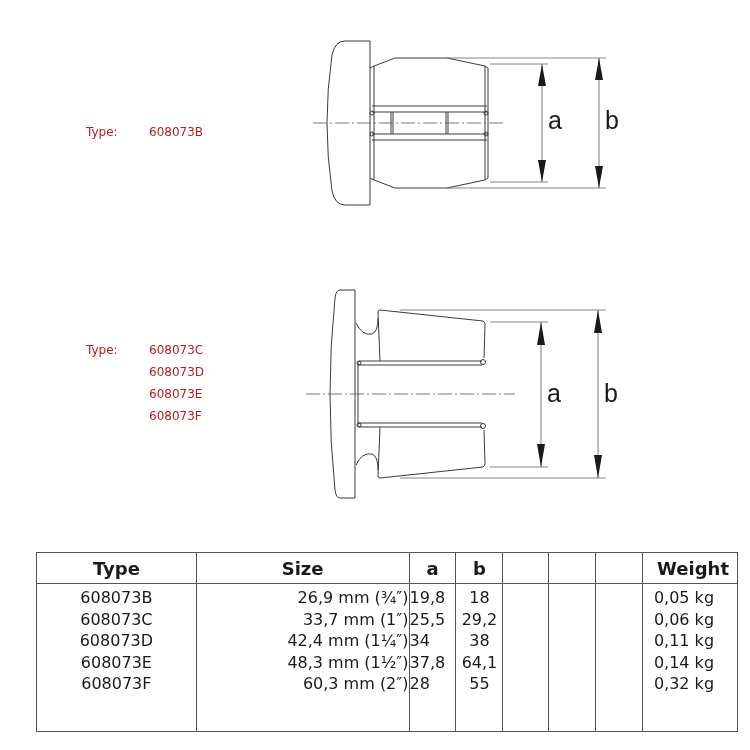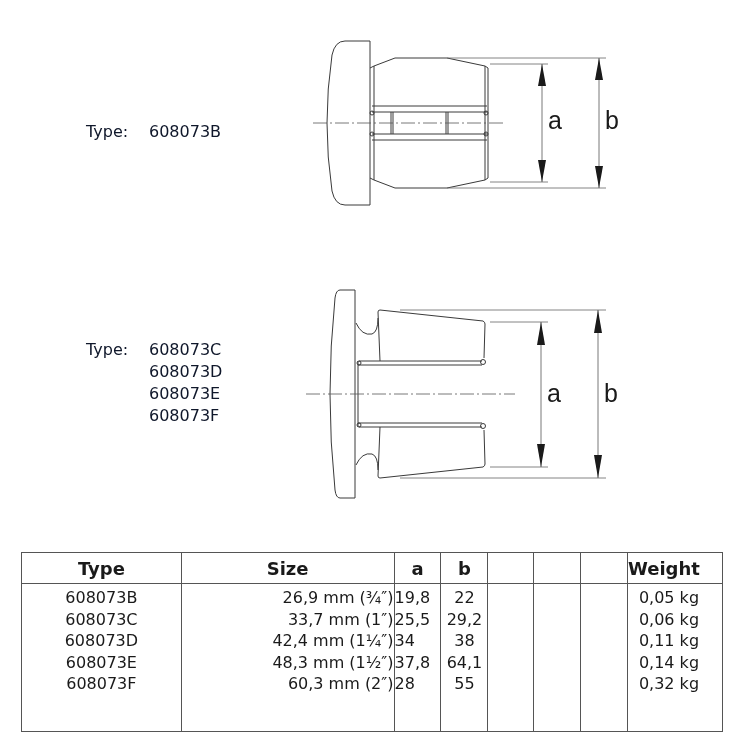--- a/index.html
+++ b/index.html
@@ -17,23 +17,23 @@
     }
     .drawing {
       position: absolute;
       left: 0;
       top: 0;
       width: 750px;
       height: 540px;
     }
     .type-label {
       position: absolute;
-      font-size: 16px;
+      font-size: 12px;
       line-height: 22px;
-      color: #0f172a;
+      color: #b91c1c;
       white-space: nowrap;
     }
     .type-label .lbl {
       display: inline-block;
       width: 63px;
     }
     .type-label .codes {
       display: inline-block;
       vertical-align: top;
     }
@@ -42,21 +42,21 @@
     }
     .dim-label {
       position: absolute;
       font-family: "Liberation Sans", sans-serif;
       font-size: 25px;
       line-height: 25px;
       color: #1a1a1a;
     }
     table.spec {
       position: absolute;
-      left: 21px;
+      left: 36px;
       top: 552px;
       width: 702px;
       border-collapse: collapse;
       font-size: 16px;
       color: #1a1a1a;
     }
     table.spec th, table.spec td {
       border-left: 1px solid #555;
       border-right: 1px solid #555;
       padding: 0;
@@ -65,21 +65,21 @@
       height: 31px;
     }
     table.spec th {
       border-top: 1px solid #555;
       border-bottom: 1px solid #555;
       font-weight: bold;
       font-size: 18px;
       text-align: center;
     }
     table.spec th.weight-head {
-      text-align: left;
+      text-align: right;
       padding-right: 8px;
     }
     table.spec tbody td {
       vertical-align: top;
       border-bottom: 1px solid #555;
       height: 144px;
       padding-top: 3px;
     }
     table.spec td .row {
       display: block;
@@ -247,21 +247,21 @@
         <span class="row">60,3 mm (2″)</span>
       </td>
       <td class="c-a">
         <span class="row">19,8</span>
         <span class="row">25,5</span>
         <span class="row">34</span>
         <span class="row">37,8</span>
         <span class="row">28</span>
       </td>
       <td class="c-b">
-        <span class="row">22</span>
+        <span class="row">18</span>
         <span class="row">29,2</span>
         <span class="row">38</span>
         <span class="row">64,1</span>
         <span class="row">55</span>
       </td>
       <td></td>
       <td></td>
       <td></td>
       <td class="c-weight">
         <span class="row">0,05 kg</span>

